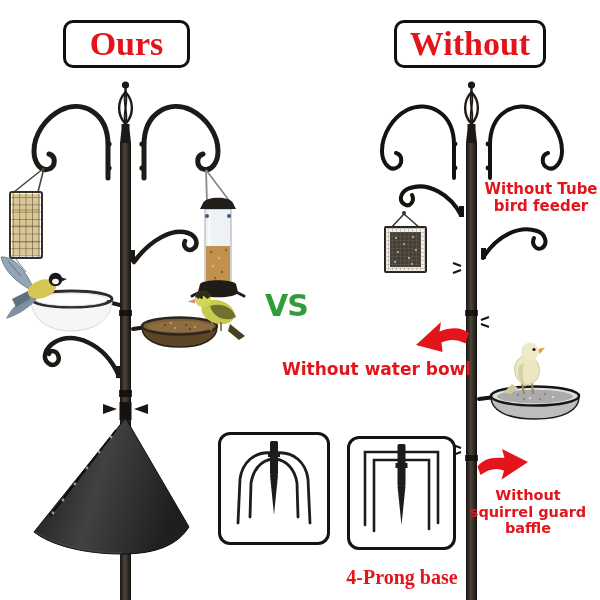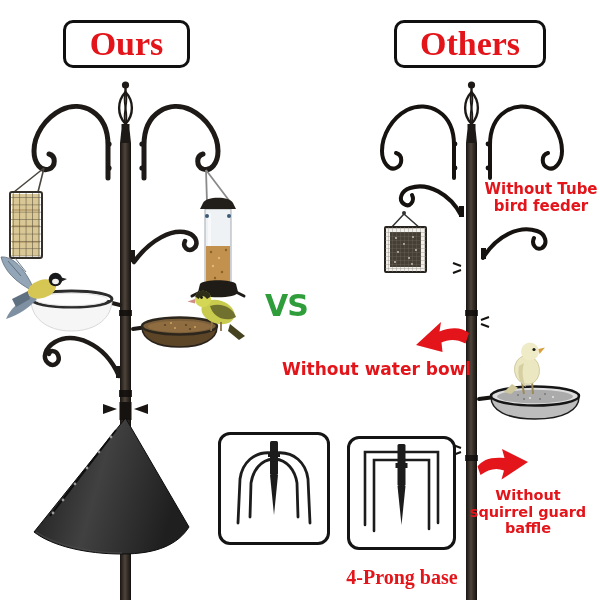--- a/index.html
+++ b/index.html
@@ -261,21 +261,21 @@
     <g>
       <path class="red-fill" d="M416,345 L441,322 L439.5,331.5 C452,326.5 462,327.5 469,333 L465.5,343.5 C456,338.5 448,339.5 441.5,342.5 L442.5,352 Z"></path>
       <path class="red-fill" d="M528,462 L502,449 L504.5,458 C491,456.5 482,460 477.5,466.5 L480.5,475 C488.5,469 496.5,467.5 504,470.5 L501.5,479.5 Z"></path>
     </g>
   </svg>
 
   <div class="badge" id="badge-ours">
     <span>Ours</span>
   </div>
   <div class="badge" id="badge-others">
-    <span>Others</span>
+    <span>Without</span>
   </div>
 
   <div id="vs-label">VS</div>
 
   <div class="note" id="note-bowl">Without water bowl</div>
   <div class="note" id="note-tube">Without Tube bird feeder</div>
   <div class="note" id="note-baffle">Without squirrel guard baffle</div>
 
   <div class="inset" id="inset-5prong">
     <svg width="106" height="107" viewBox="0 0 106 107">

